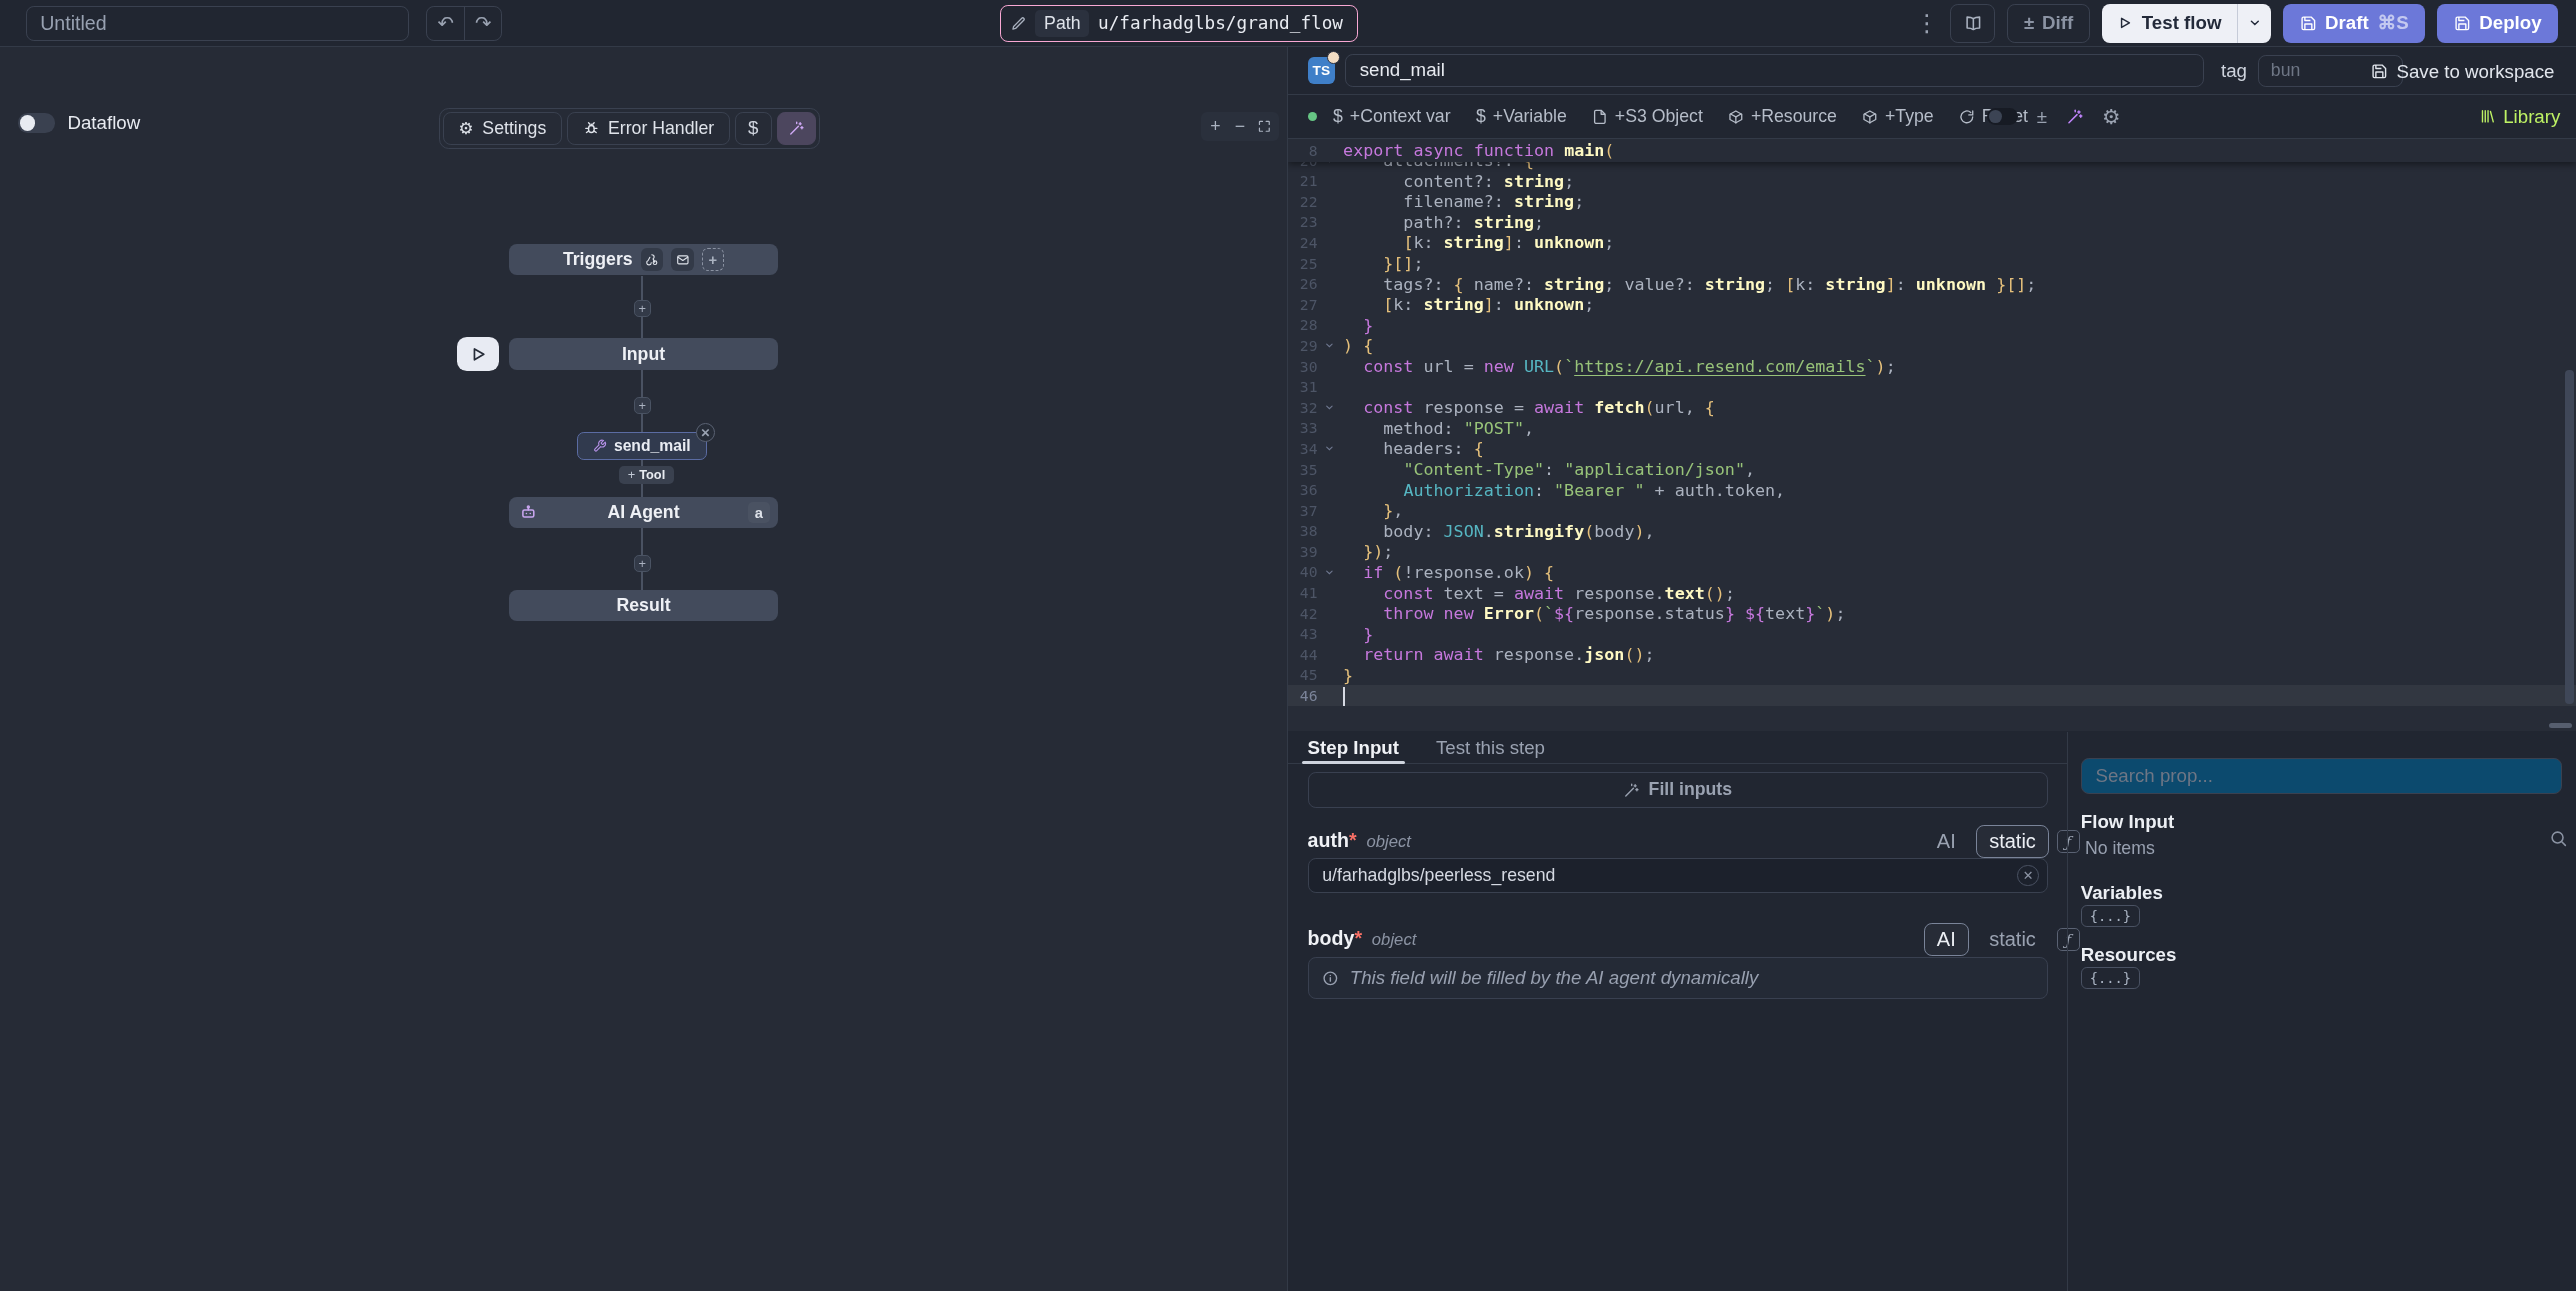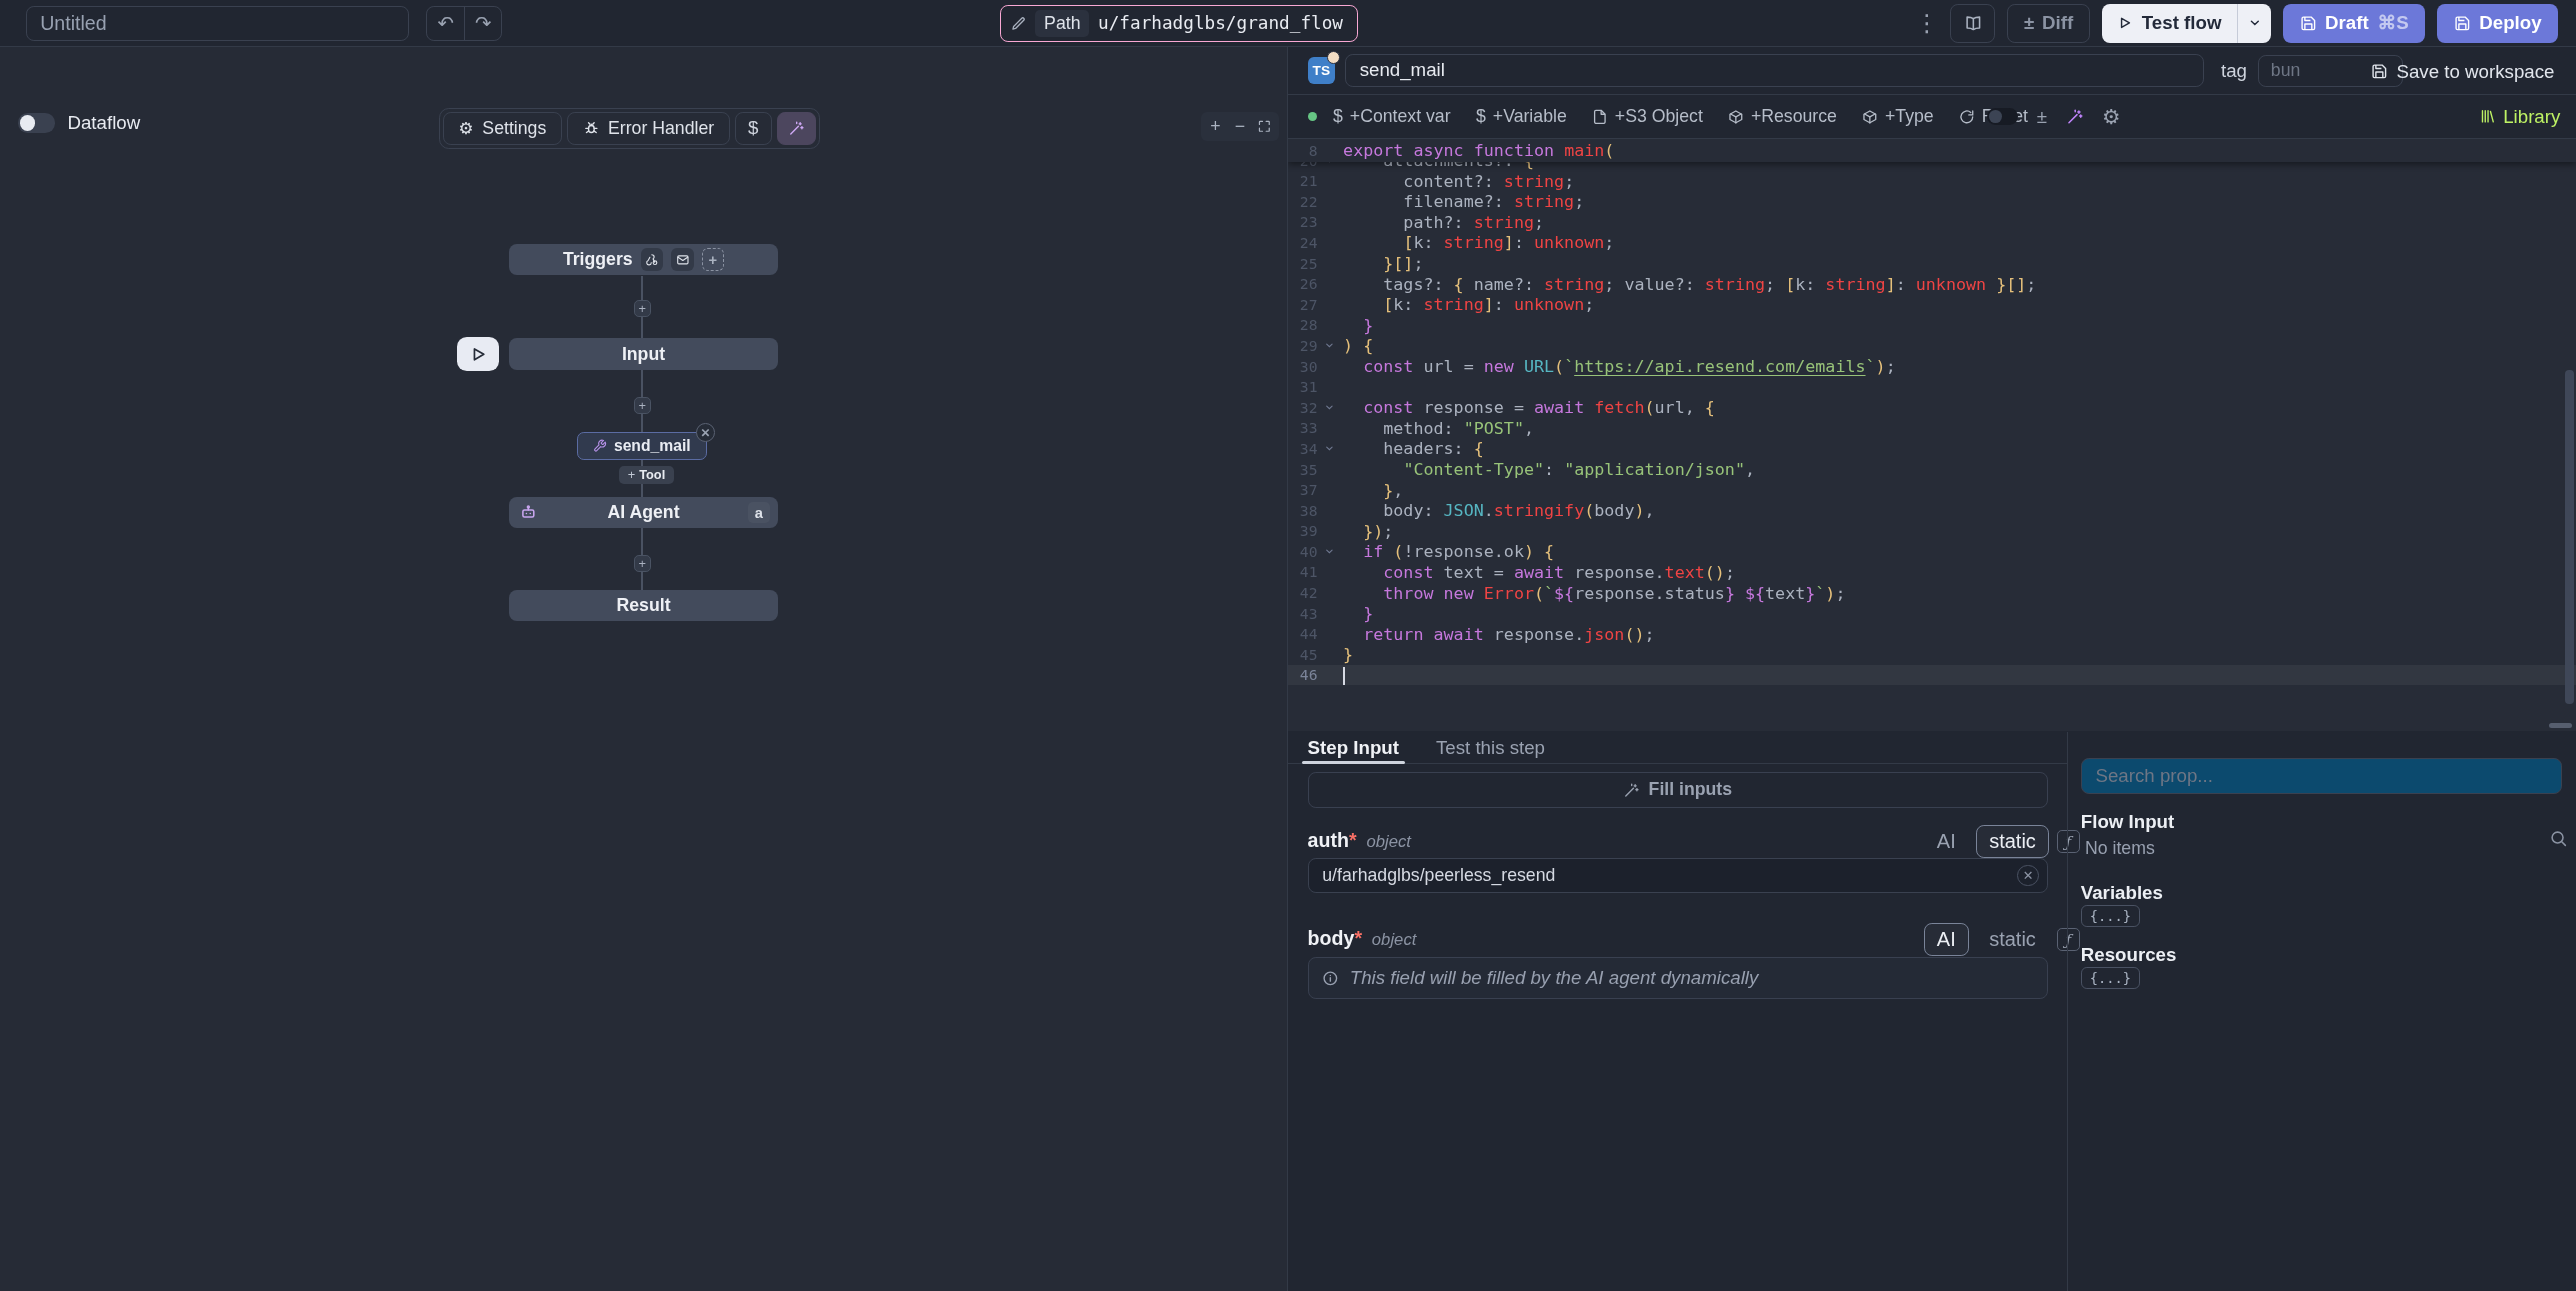--- a/index.html
+++ b/index.html
@@ -117,21 +117,21 @@
   .code-lines { position:absolute; top:10.8px; left:0; right:0; }
   .code-line { height:20.6px; display:flex; align-items:center; white-space:pre; position:relative; }
   .code-line.current { background:rgba(255,255,255,.055); }
   .ln { width:29.5px; flex:none; text-align:right; color:#4d5566; font-size:14.7px; padding-right:0; }
   .code-line.current .ln { color:#7b8499; }
   .fold { width:23.6px; flex:none; display:flex; align-items:center; justify-content:center; color:#6f7890; }
   .code { padding-left:2px; }
   .sticky-line { position:absolute; top:0; left:0; right:0; height:22.6px; background:#272c37; display:flex; align-items:center;
     white-space:pre; box-shadow:0 2.9px 6.9px rgba(0,0,0,.45); z-index:3; }
   .cursor { display:inline-block; width:2px; height:18.7px; background:#d6dae3; vertical-align:middle; }
-  .tk-p { color:#abb2bf; } .tk-k { color:#c678dd; } .tk-s { color:#98c379; } .tk-f { color:#ef4444; }
+  .tk-p { color:#abb2bf; } .tk-k { color:#c678dd; } .tk-s { color:#98c379; } .tk-f { color:#fef9c3;font-weight:bold; }
   .tk-c { color:#56b6c2; } .tk-b { color:#e5c07b; } .tk-pk { color:#c678dd; }
   .tk-u { color:#98c379; text-decoration:underline; text-underline-offset:2.9px; cursor:pointer; }
   .vscroll { position:absolute; right:2px; top:231px; width:8.8px; height:334px; background:#3f4758; border-radius:3.9px; z-index:4; cursor:pointer;}
   .hscroll { position:absolute; right:3.9px; bottom:2.9px; width:23.6px; height:4.9px; background:#565e6e; border-radius:2.9px; z-index:4; cursor:pointer;}
 
   
   .bottom { position:absolute; top:685px; left:0; right:0; bottom:0; display:flex; }
   .step-region { width:779px; flex:none; display:flex; flex-direction:column; }
   .tabs { height:32px; border-bottom:1px solid #333a47; display:flex; align-items:center; padding-left:19.6px; gap:37px; }
   .tab { font-size:18.7px; color:#9aa2b1; background:none; border:none; cursor:pointer; height:32px; position:relative; font-family:inherit;}
@@ -494,20 +494,21 @@
             <div class="code-line"><span class="ln">30</span><span class="fold"></span><span class="code"><span class="tk-p">  </span><span class="tk-k">const</span><span class="tk-p"> url = </span><span class="tk-k">new</span><span class="tk-p"> </span><span class="tk-c">URL</span><span class="tk-b">(</span><span class="tk-s">`</span><span class="tk-u">https://api.resend.com/emails</span><span class="tk-s">`</span><span class="tk-b">)</span><span class="tk-p">;</span></span></div>
             <div class="code-line"><span class="ln">31</span><span class="fold"></span><span class="code"></span></div>
             <div class="code-line"><span class="ln">32</span><span class="fold"><svg width="10.8" height="10.8" viewBox="0 0 24 24" fill="none" stroke="currentColor" stroke-width="2.5" stroke-linecap="round">
                   <path d="M6 9l6 6 6-6"></path>
                 </svg></span><span class="code"><span class="tk-p">  </span><span class="tk-k">const</span><span class="tk-p"> response = </span><span class="tk-k">await</span><span class="tk-p"> </span><span class="tk-f">fetch</span><span class="tk-b">(</span><span class="tk-p">url, </span><span class="tk-b">{</span></span></div>
             <div class="code-line"><span class="ln">33</span><span class="fold"></span><span class="code"><span class="tk-p">    method: </span><span class="tk-s">"POST"</span><span class="tk-p">,</span></span></div>
             <div class="code-line"><span class="ln">34</span><span class="fold"><svg width="10.8" height="10.8" viewBox="0 0 24 24" fill="none" stroke="currentColor" stroke-width="2.5" stroke-linecap="round">
                   <path d="M6 9l6 6 6-6"></path>
                 </svg></span><span class="code"><span class="tk-p">    headers: </span><span class="tk-b">{</span></span></div>
             <div class="code-line"><span class="ln">35</span><span class="fold"></span><span class="code"><span class="tk-p">      </span><span class="tk-s">"Content-Type"</span><span class="tk-p">: </span><span class="tk-s">"application/json"</span><span class="tk-p">,</span></span></div>
+            <div class="code-line"><span class="ln">36</span><span class="fold"></span><span class="code"><span class="tk-p">      </span><span class="tk-c">Authorization</span><span class="tk-p">: </span><span class="tk-s">"Bearer "</span><span class="tk-p"> + auth.token,</span></span></div>
             <div class="code-line"><span class="ln">37</span><span class="fold"></span><span class="code"><span class="tk-p">    </span><span class="tk-b">}</span><span class="tk-p">,</span></span></div>
             <div class="code-line"><span class="ln">38</span><span class="fold"></span><span class="code"><span class="tk-p">    body: </span><span class="tk-c">JSON</span><span class="tk-p">.</span><span class="tk-f">stringify</span><span class="tk-b">(</span><span class="tk-p">body</span><span class="tk-b">)</span><span class="tk-p">,</span></span></div>
             <div class="code-line"><span class="ln">39</span><span class="fold"></span><span class="code"><span class="tk-p">  </span><span class="tk-b">})</span><span class="tk-p">;</span></span></div>
             <div class="code-line"><span class="ln">40</span><span class="fold"><svg width="10.8" height="10.8" viewBox="0 0 24 24" fill="none" stroke="currentColor" stroke-width="2.5" stroke-linecap="round">
                   <path d="M6 9l6 6 6-6"></path>
                 </svg></span><span class="code"><span class="tk-p">  </span><span class="tk-k">if</span><span class="tk-p"> </span><span class="tk-b">(</span><span class="tk-p">!response.ok</span><span class="tk-b">)</span><span class="tk-p"> </span><span class="tk-b">{</span></span></div>
             <div class="code-line"><span class="ln">41</span><span class="fold"></span><span class="code"><span class="tk-p">    </span><span class="tk-k">const</span><span class="tk-p"> text = </span><span class="tk-k">await</span><span class="tk-p"> response.</span><span class="tk-f">text</span><span class="tk-b">()</span><span class="tk-p">;</span></span></div>
             <div class="code-line"><span class="ln">42</span><span class="fold"></span><span class="code"><span class="tk-p">    </span><span class="tk-k">throw</span><span class="tk-p"> </span><span class="tk-k">new</span><span class="tk-p"> </span><span class="tk-f">Error</span><span class="tk-b">(</span><span class="tk-s">`</span><span class="tk-k">${</span><span class="tk-p">response.status</span><span class="tk-k">}</span><span class="tk-s"> </span><span class="tk-k">${</span><span class="tk-p">text</span><span class="tk-k">}</span><span class="tk-s">`</span><span class="tk-b">)</span><span class="tk-p">;</span></span></div>
             <div class="code-line"><span class="ln">43</span><span class="fold"></span><span class="code"><span class="tk-p">  </span><span class="tk-pk">}</span></span></div>
             <div class="code-line"><span class="ln">44</span><span class="fold"></span><span class="code"><span class="tk-p">  </span><span class="tk-k">return</span><span class="tk-p"> </span><span class="tk-k">await</span><span class="tk-p"> response.</span><span class="tk-f">json</span><span class="tk-b">()</span><span class="tk-p">;</span></span></div>

